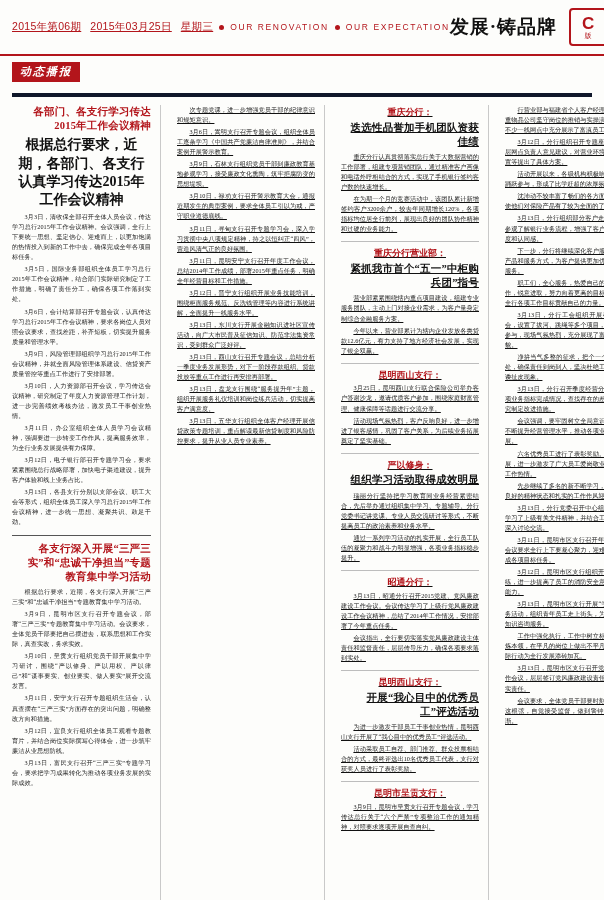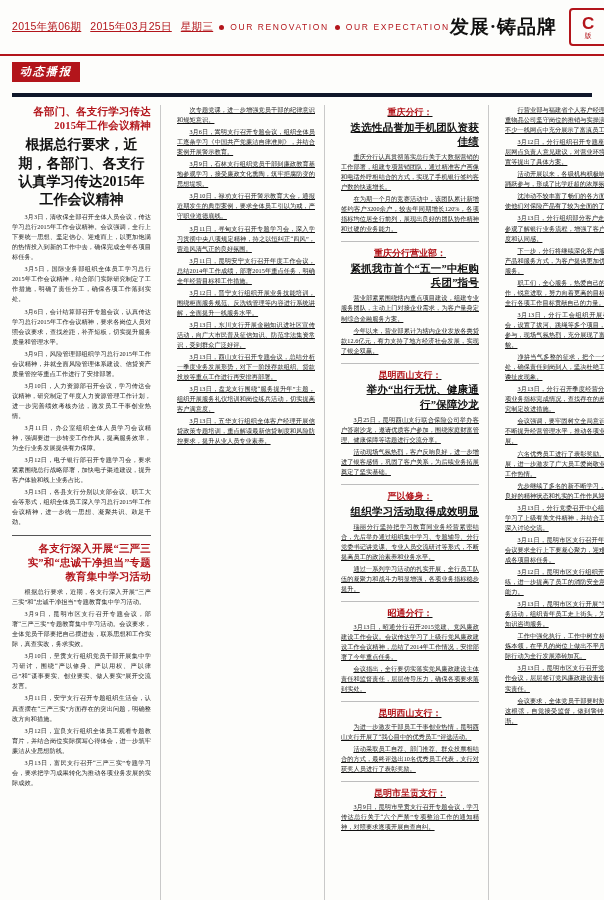--- a/index.html
+++ b/index.html
@@ -262,40 +262,40 @@
       <hr class="rule">
       <div class="art">
         <h3 class="kicker">重庆分行营业部：</h3>
         <h2 class="headline black">紧抓我市首个“五一”中柜购兵团”指号</h2>
         <p class="body">营业部紧紧围绕辖内重点项目建设，组建专业服务团队，主动上门对接企业需求，为客户量身定制综合金融服务方案。</p>
         <p class="body">今年以来，营业部累计为辖内企业发放各类贷款12.6亿元，有力支持了地方经济社会发展，实现了银企双赢。</p>
       </div>
       <hr class="rule">
       <div class="art">
         <h3 class="kicker">昆明西山支行：</h3>
-        <h2 class="headline black">举办“出行无忧、健康通行”保障沙龙</h2>
         <p class="body">3月25日，昆明西山支行联合保险公司举办客户答谢沙龙，邀请优质客户参加，围绕家庭财富管理、健康保障等话题进行交流分享。</p>
         <p class="body">活动现场气氛热烈，客户反响良好，进一步增进了银客感情，巩固了客户关系，为后续业务拓展奠定了坚实基础。</p>
       </div>
       <hr class="rule">
       <div class="art">
         <h3 class="kicker">严以修身：</h3>
         <h2 class="headline black">组织学习活动取得成效明显</h2>
         <p class="body">瑞丽分行坚持把学习教育同业务经营紧密结合，先后举办通过组织集中学习、专题辅导、分行党委书记讲党课、专业人员交流研讨等形式，不断提高员工的政治素养和业务水平。</p>
         <p class="body">通过一系列学习活动的扎实开展，全行员工队伍的凝聚力和战斗力明显增强，各项业务指标稳步提升。</p>
       </div>
       <hr class="rule">
       <div class="art">
         <h3 class="kicker">昭通分行：</h3>
         <p class="body">3月13日，昭通分行召开2015党建、党风廉政建设工作会议。会议传达学习了上级行党风廉政建设工作会议精神，总结了2014年工作情况，安排部署了今年重点任务。</p>
         <p class="body">会议指出，全行要切实落实党风廉政建设主体责任和监督责任，层层传导压力，确保各项要求落到实处。</p>
       </div>
       <hr class="rule">
       <div class="art">
         <h3 class="kicker">昆明西山支行：</h3>
+        <h2 class="headline black">开展“我心目中的优秀员工”评选活动</h2>
         <p class="body">为进一步激发干部员工干事创业热情，昆明西山支行开展了“我心目中的优秀员工”评选活动。</p>
         <p class="body">活动采取员工自荐、部门推荐、群众投票相结合的方式，最终评选出10名优秀员工代表，支行对获奖人员进行了表彰奖励。</p>
       </div>
       <hr class="rule">
       <div class="art">
         <h3 class="kicker">昆明市呈贡支行：</h3>
         <p class="body">3月9日，昆明市呈贡支行召开专题会议，学习传达总行关于“六个严禁”专项整治工作的通知精神，对照要求逐项开展自查自纠。</p>
 
       </div>
 

